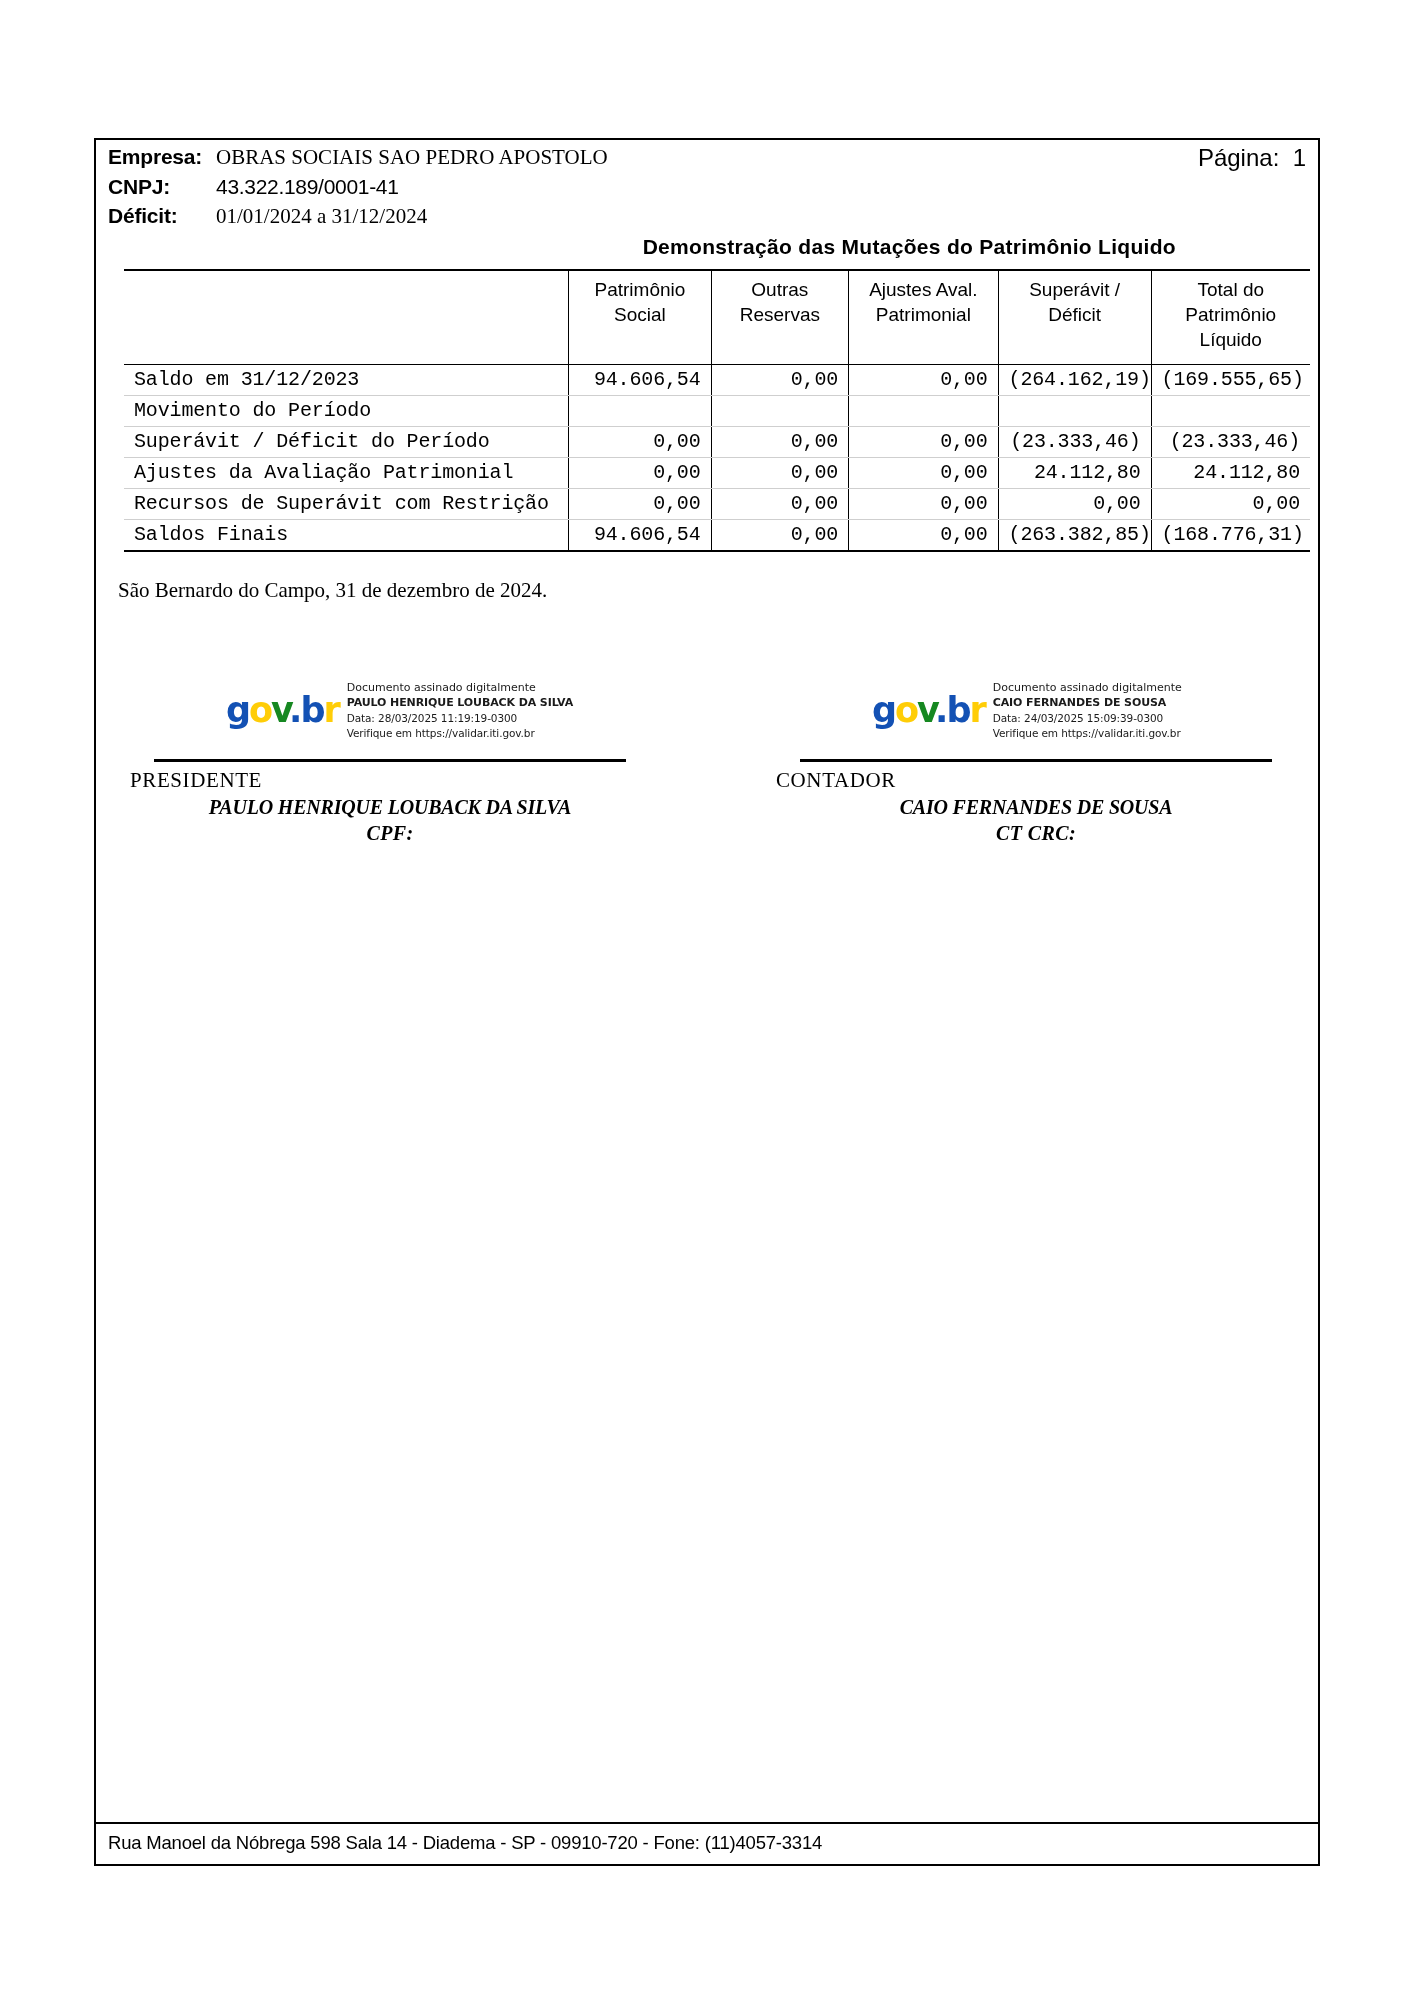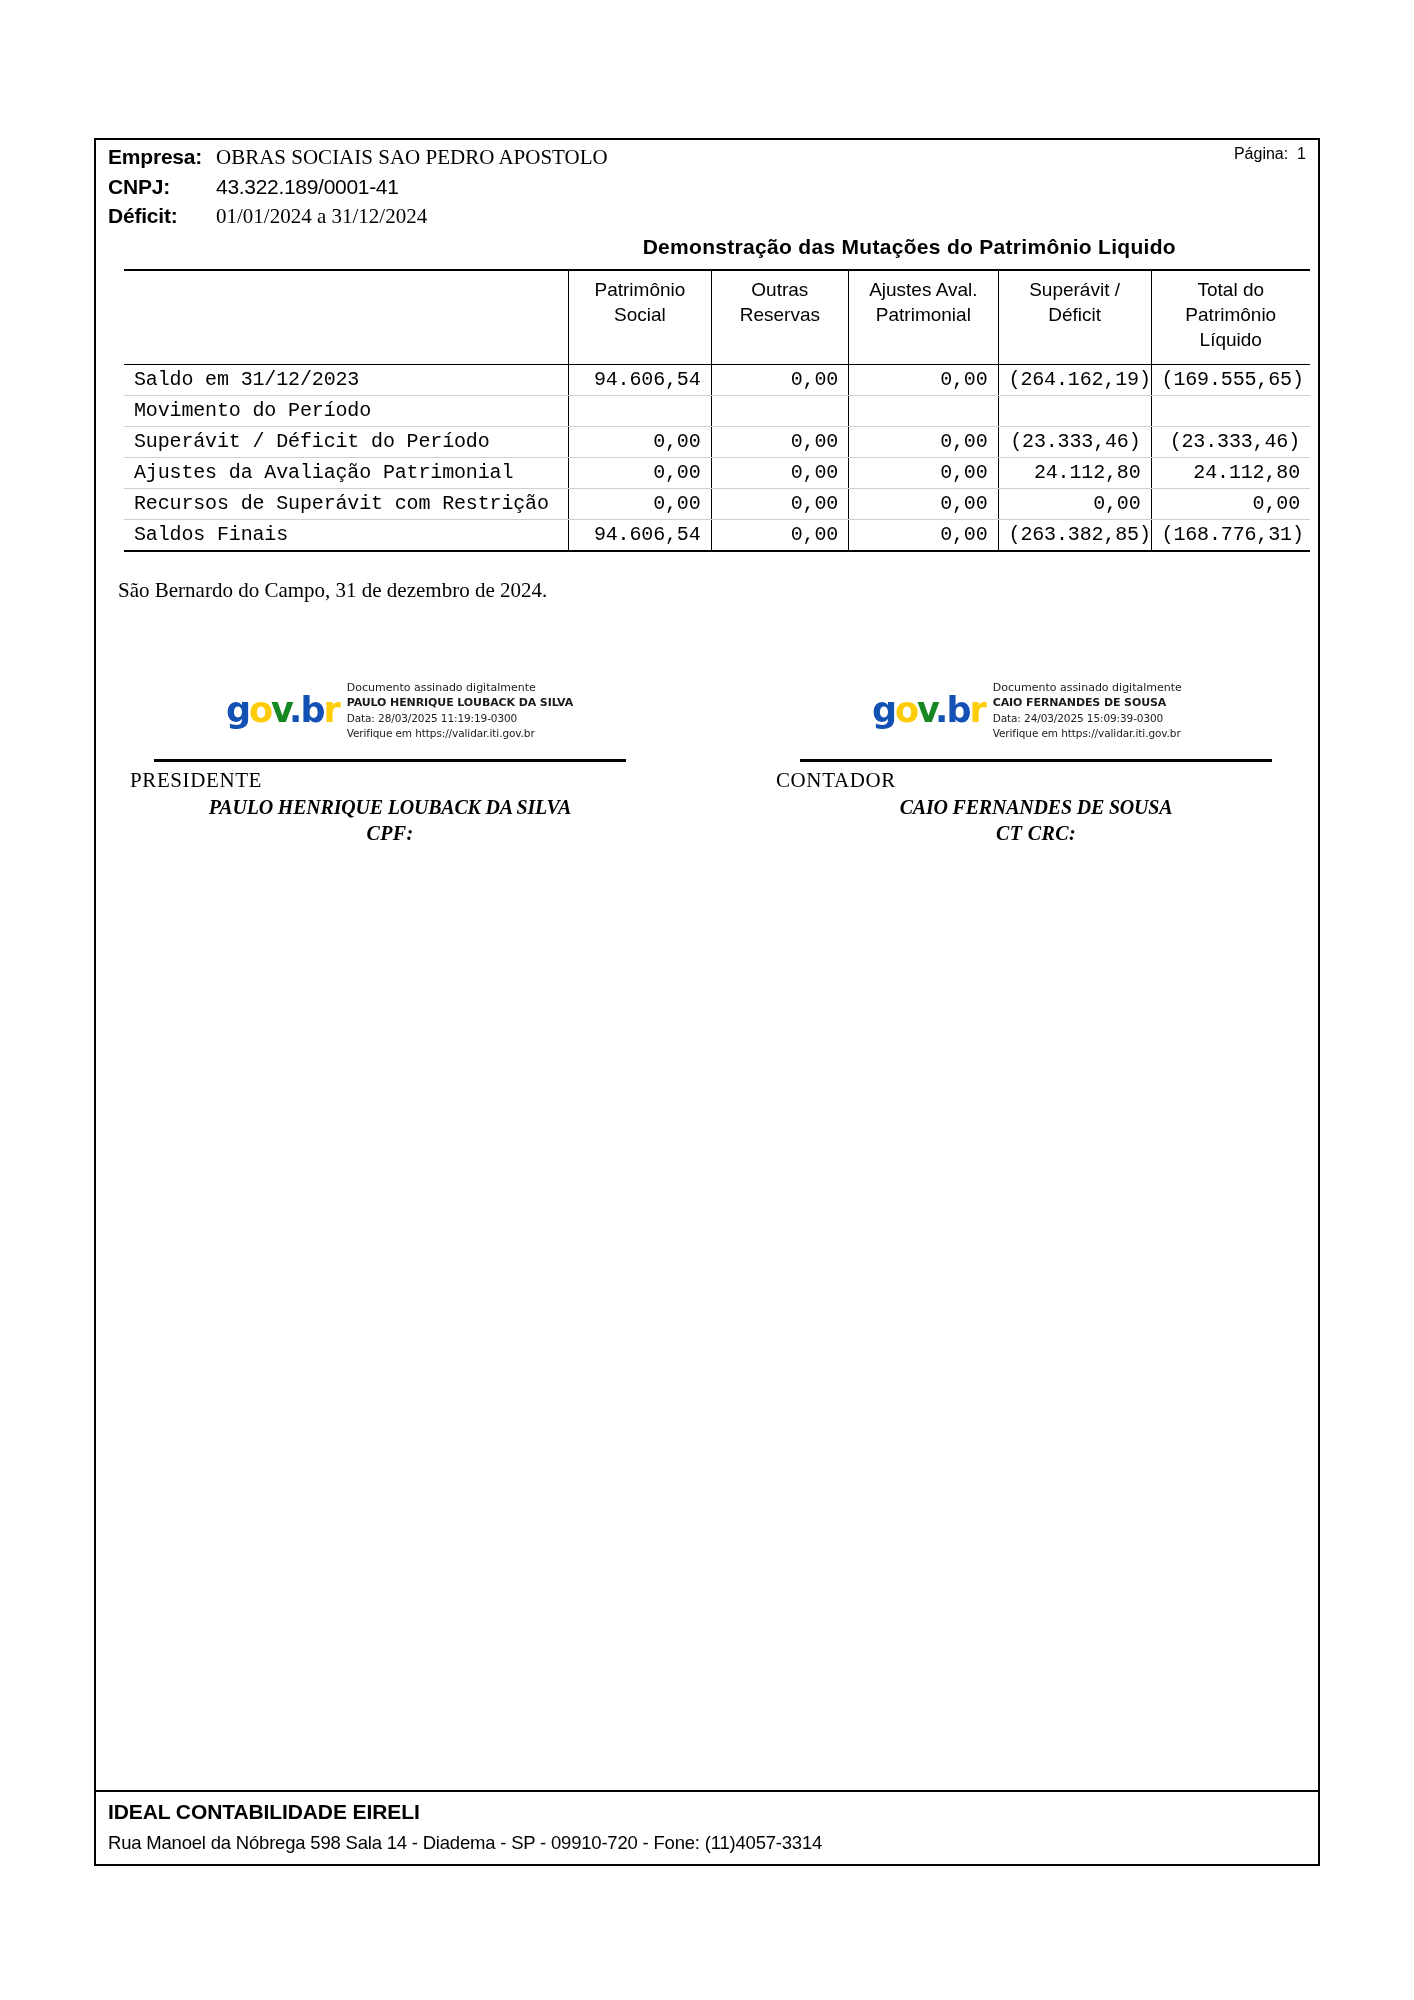--- a/index.html
+++ b/index.html
@@ -61,21 +61,21 @@
   .hdr-value-sans {
     font-family: "Liberation Sans", sans-serif;
     font-size: 21px;
     letter-spacing: -0.3px;
   }
   .page-num {
     position: absolute;
     right: 0;
     top: 0;
     font-family: "Liberation Sans", sans-serif;
-    font-size: 16px;
+    font-size: 24px;
     white-space: pre;
     margin-left: 8px;
   }
 
   .doc-title {
     text-align: right;
     font-family: "Liberation Sans", sans-serif;
     font-weight: bold;
     font-size: 21px;
     letter-spacing: 0.3px;
@@ -385,18 +385,17 @@
         <div class="sig-role">CONTADOR</div>
         <div class="sig-name">CAIO FERNANDES DE SOUSA</div>
         <div class="sig-id">CT CRC:</div>
       </div>
 
     </div>
 
     <div class="spacer-fill"></div>
 
     <div class="footer">
-      <div class="footer-name">IDEAL CONTABILIDADE EIRELI</div>
       <div class="footer-addr">Rua Manoel da Nóbrega 598 Sala 14 - Diadema - SP - 09910-720 - Fone: (11)4057-3314</div>
     </div>
 
   </div>
 </div>
 
 </body></html>

